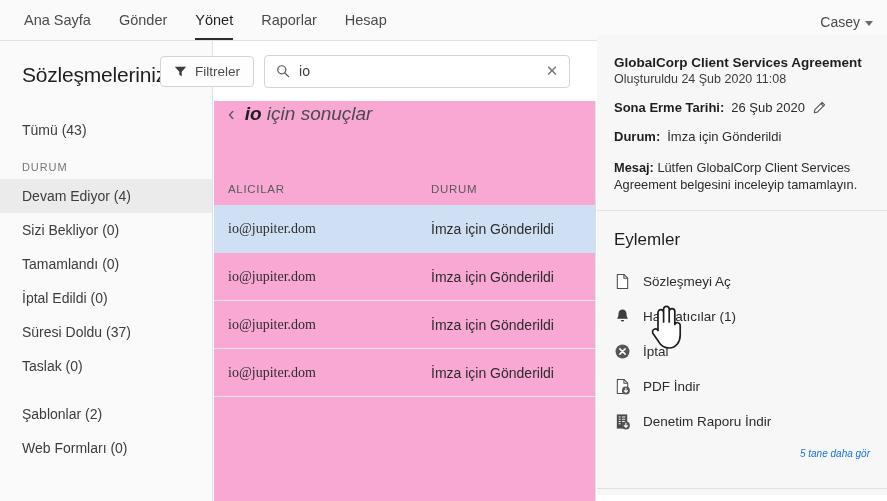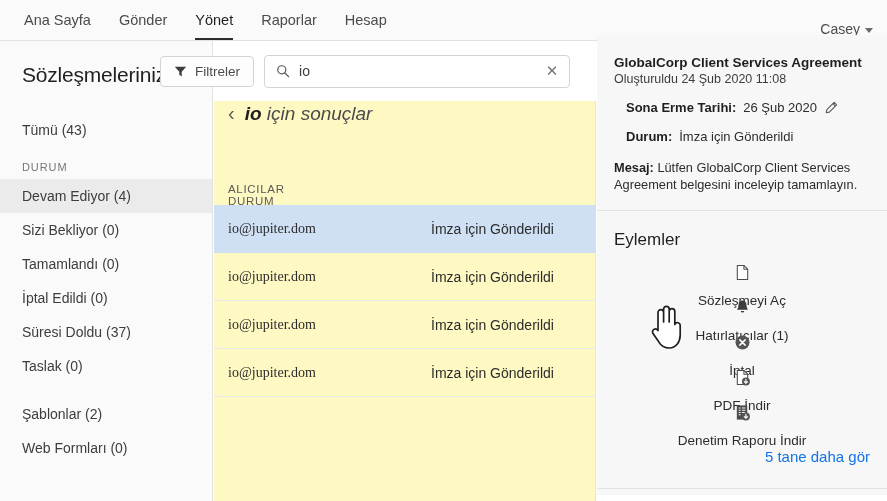--- a/index.html
+++ b/index.html
@@ -30,21 +30,21 @@
     cursor: pointer;
     height: 100%;
   }
   .nav-item.active { color: #1f1f1f; font-weight: 400; }
   .nav-item.active::after {
     content: ""; position: absolute;
     left: 14px; right: 14px; bottom: 0;
     height: 2.5px; background: #2c2c2c;
   }
   .user-menu {
-    position: absolute; right: 14px; top: 21px;
+    position: absolute; right: 14px; top: 14px;
     font-size: 14px; color: #4b4b4b;
     display: flex; align-items: center; gap: 5px;
     cursor: pointer;
   }
   .caret {
     width: 0; height: 0;
     border-left: 4.5px solid transparent;
     border-right: 4.5px solid transparent;
     border-top: 5px solid #6a6a6a;
     margin-top: 2px;
@@ -75,21 +75,21 @@
     font-size: 11px; color: #767676;
     letter-spacing: 0.9px;
     padding: 14px 0 6px 22px;
   }
   .side-gap { height: 14px; }
 
   
   .center {
     position: absolute; top: 41px; left: 214px;
     width: 382px; height: 460px;
-    background: #fef9c3;
+    background: #f9a8d4;
     border-right: 1px solid #e2e2e2;
   }
   .toolbar {
     position: absolute; top: 0; left: 0;
     width: 382px; height: 60px;
     background: #ffffff;
     display: flex; align-items: center;
     padding-left: 0px;
   }
   .filter-btn {
@@ -142,21 +142,20 @@
   .results-title { font-size: 19px; color: #4b4b4b; font-weight: 400; font-style: italic; }
   .results-title b { color: #1f1f1f; font-weight: 700; }
 
   .col-headers {
     position: absolute; top: 142px; left: 0;
     width: 382px;
     display: flex;
     font-size: 11.5px; color: #5a5a5a;
     letter-spacing: 0.7px;
     padding: 0 14px;
-    flex-direction: column;
   }
   .col-a { width: 203px; }
   .col-b { flex: 1; }
 
   .rows { position: absolute; top: 164px; left: 0; width: 382px; }
   .row {
     display: flex; align-items: center;
     height: 48px;
     font-size: 14px; color: #2c2c2c;
     padding: 0 14px;
@@ -178,21 +177,21 @@
     font-size: 13.5px; font-weight: 700; color: #1f1f1f;
     line-height: 18px;
   }
   .doc-created {
     font-size: 12.5px; color: #3d3d3d;
     margin-top: 0;
   }
   .detail-row {
     margin-top: 14px;
     font-size: 13px; color: #2c2c2c;
-    display: flex; align-items: center; gap: 7px; margin-left: 12px;
+    display: flex; align-items: center; gap: 7px;
   }
   .detail-label { font-weight: 700; color: #1f1f1f; }
   .pencil { width: 14px; height: 14px; display: block; cursor: pointer; }
   .msg-block {
     margin-top: 15px; padding: 0 17px 17px 17px;
     font-size: 12.8px; color: #2c2c2c; line-height: 17px;
   }
   .msg-block b { color: #1f1f1f; }
   .panel-divider { height: 1px; background: #e2e2e2; width: 100%; }
 
@@ -200,28 +199,28 @@
     font-size: 17px; color: #1f1f1f;
     padding: 19px 17px 0 17px;
     font-weight: 400;
   }
   .action-list { padding: 14px 17px 0 17px; }
   .action-item {
     display: flex; align-items: center; gap: 12px;
     height: 35px;
     font-size: 13.5px; color: #2c2c2c;
     cursor: pointer;
-    flex-direction: column;
   }
   .action-icon { width: 17px; height: 17px; display: block; flex: 0 0 17px; }
   .more-link {
     text-align: right;
     padding: 9px 17px 0 17px;
-    font-size: 15px; color: #1473e6;
-    cursor: pointer;
+    font-size: 10px; color: #1473e6;
+    cursor: pointer;
+    font-style: italic;
   }
   .bottom-rule {
     position: absolute; left: 0; bottom: 6px;
     width: 290px; height: 1px; background: #e2e2e2;
   }
 
   
   .cursor {
     position: absolute;
     left: 648px; top: 304px;

